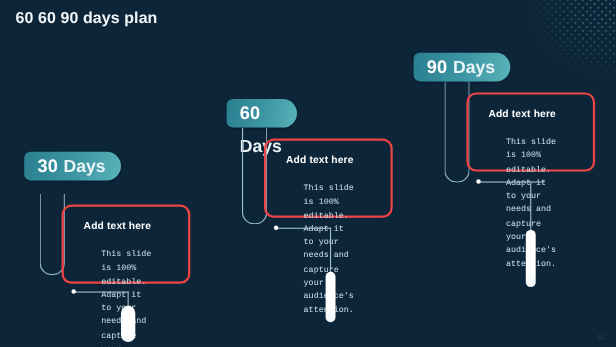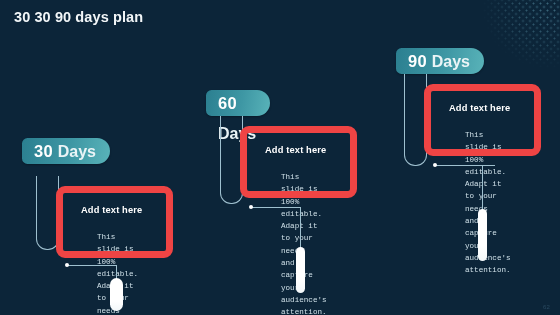--- a/index.html
+++ b/index.html
@@ -76,21 +76,21 @@
     font-size: 16px;
     font-weight: bold;
     color: #eaf4f6;
     line-height: 26px;
   }
 
   
   .card {
     position: absolute;
     box-sizing: border-box;
-    border: 7px solid #ef4444;
+    border: 2px solid #ef4444;
     border-radius: 9px;
     background: transparent;
   }
   .card-inner {
     padding: 12px 13px 11px 18px;
   }
   .card h3 {
     margin: 0 0 5px 0;
     font-size: 9.3px;
     font-weight: bold;
@@ -152,21 +152,21 @@
     letter-spacing: 0.2px;
   }
 </style>
 </head>
 <body>
 
 <div id="slide">
 
   <div id="dot-texture"></div>
 
-  <div id="slide-title">30 30 90 days plan</div>
+  <div id="slide-title">60 60 90 days plan</div>
 
   <div class="milestone">
 
     <div class="badge" style="left:22px; top:138px;">
       <span class="num">30</span>
       <span class="unit">Days</span>
     </div>
 
     <div class="stem" style="left:36px; top:176px; width:23px; height:74px;"></div>
 
@@ -202,21 +202,21 @@
 
     <div class="connector" style="left:251px; top:207px; width:50px;"></div>
     <div class="connector-dot" style="left:249px; top:205px;"></div>
 
     <div class="drop" style="left:300px; top:207px; height:42px;"></div>
     <div class="pill" style="left:296px; top:247px; width:9px; height:46px;"></div>
   </div>
 
   <div class="milestone">
 
-    <div class="badge" style="left:396px; top:48px;">
+    <div class="badge" style="left:376px; top:48px;">
       <span class="num">90</span>
       <span class="unit">Days</span>
     </div>
 
     <div class="stem" style="left:404px; top:74px; width:23px; height:92px;"></div>
 
     <div class="card" style="left:424px; top:84px; width:117px; height:72px;">
       <div class="card-inner">
         <h3>Add text here</h3>
         <p>This slide is 100% editable. Adapt it to your needs and capture your audience's attention.</p>

